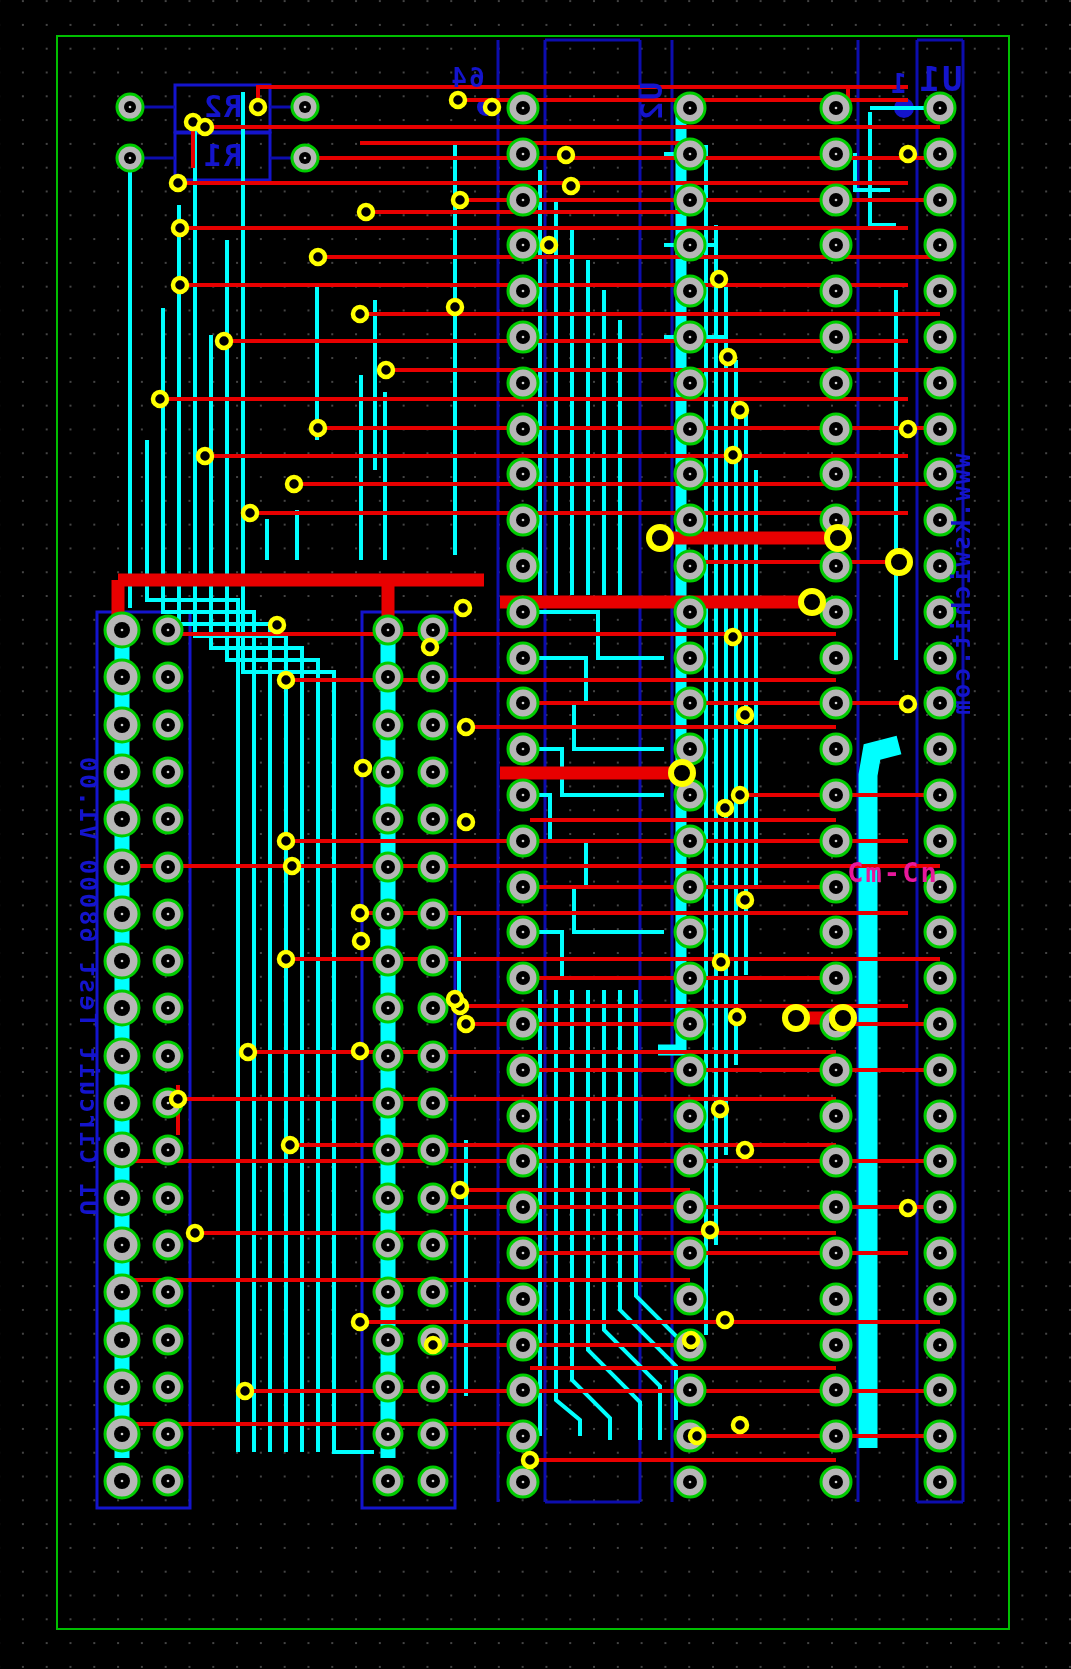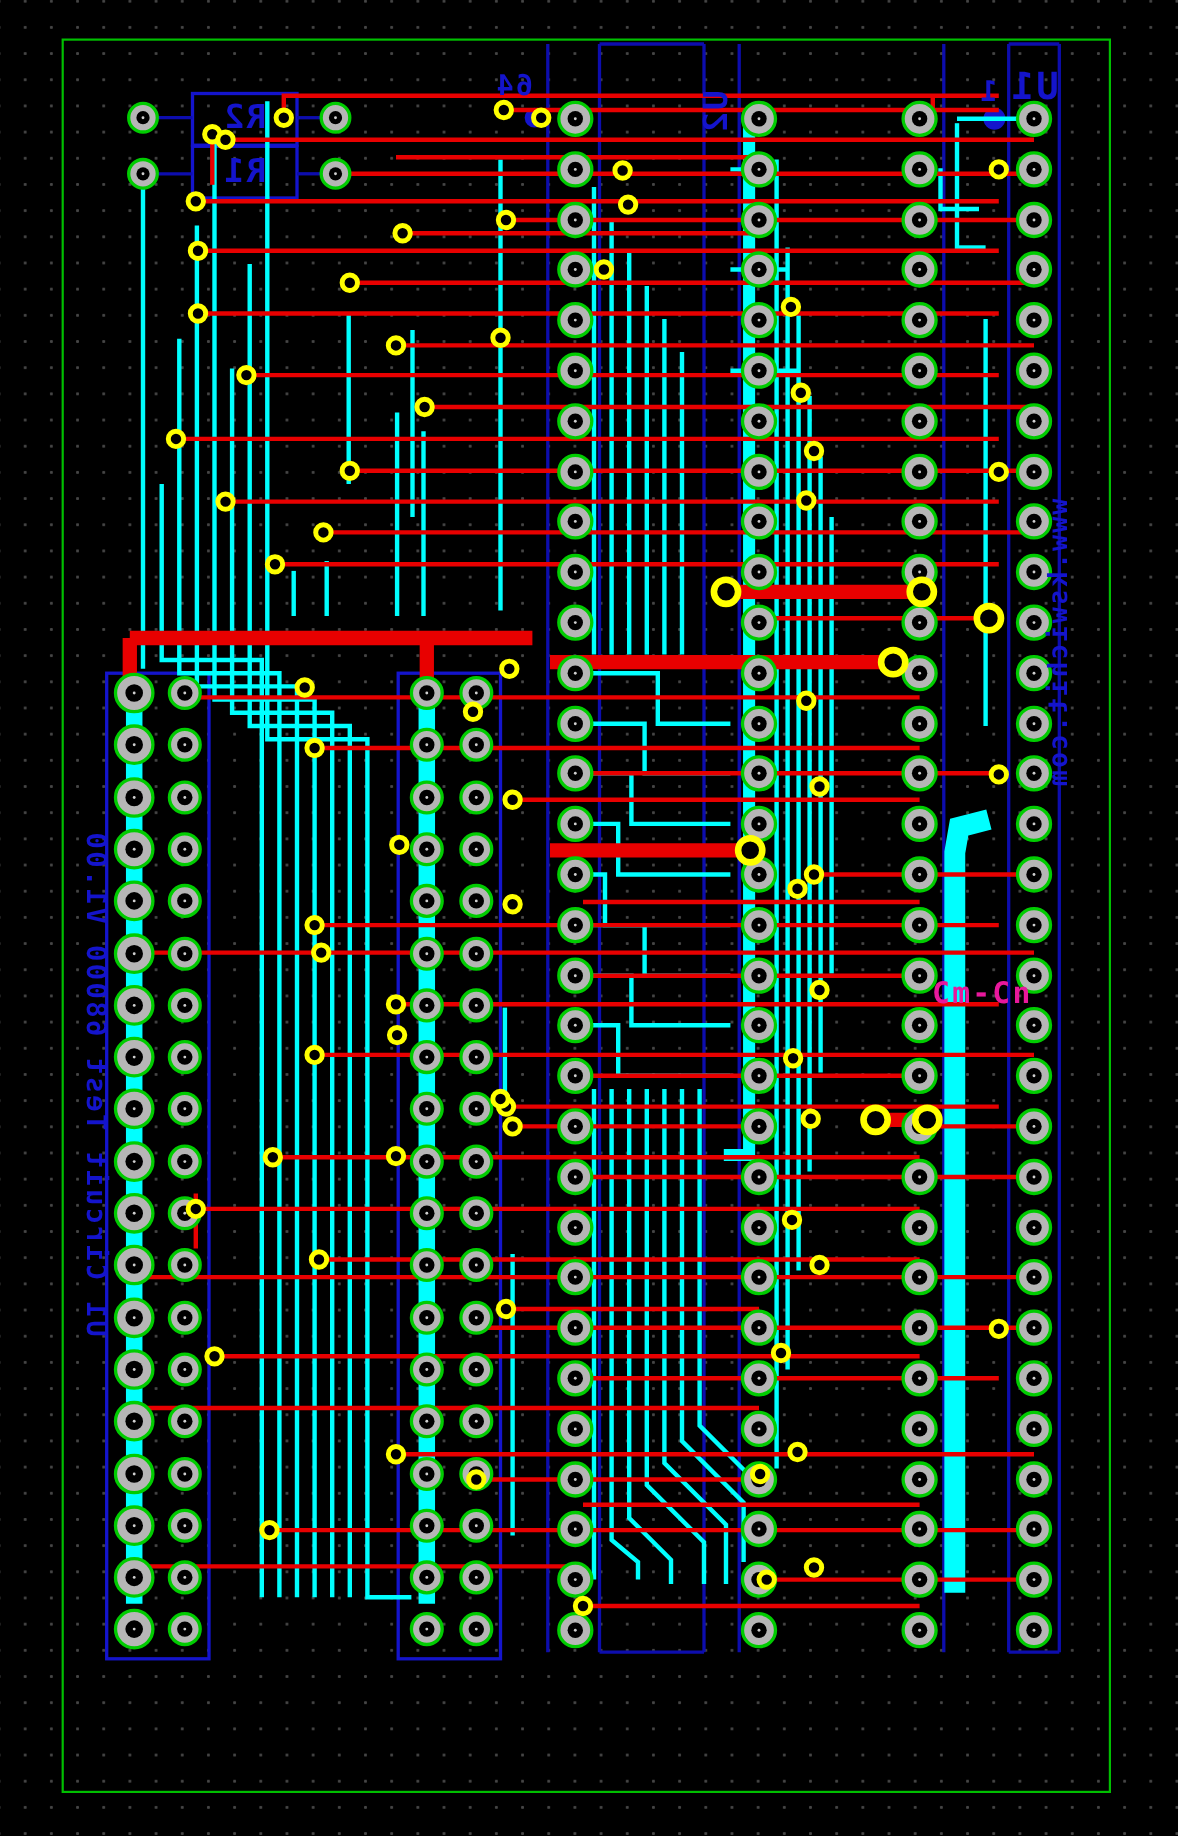--- a/index.html
+++ b/index.html
@@ -4,21 +4,21 @@
 <style>
   html,body{margin:0;padding:0;background:#000;}
   #stage{position:relative;width:1071px;height:1669px;background:#000;overflow:hidden;
     background-image:radial-gradient(circle,#454545 1.2px,transparent 1.4px);
     background-size:23.8px 23.8px;background-position:11px 13px;
     font-family:"DejaVu Sans Mono","Liberation Mono",monospace;}
   #board-svg{position:absolute;left:0;top:0;}
   .pcb-label{position:absolute;font-weight:bold;white-space:nowrap;line-height:1;
     font-family:"DejaVu Sans Mono","Liberation Mono",monospace;}
   .dir-mh{transform:translate(-50%,-50%) scaleX(-1);}
-  .dir-normal{transform:translate(-50%,-50%);margin-top:31px;}
+  .dir-normal{transform:translate(-50%,-50%);}
   .dir-vdm{transform:translate(-50%,-50%) scaleX(-1) rotate(90deg);}
   .dir-vum{transform:translate(-50%,-50%) scaleX(-1) rotate(-90deg);}
 </style>
 </head>
 <body>
 
 <div id="stage">
   <svg id="board-svg" width="1071" height="1669" viewBox="0 0 1071 1669">
       <g>
         <rect x="57" y="36" width="952" height="1593" fill="none" stroke="#00bf00" stroke-width="2"></rect>

